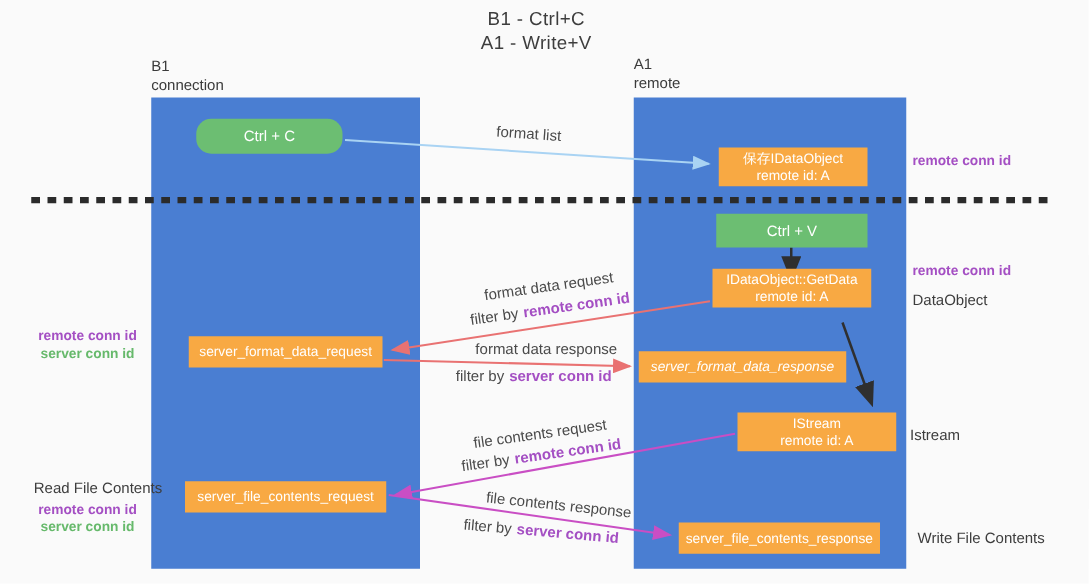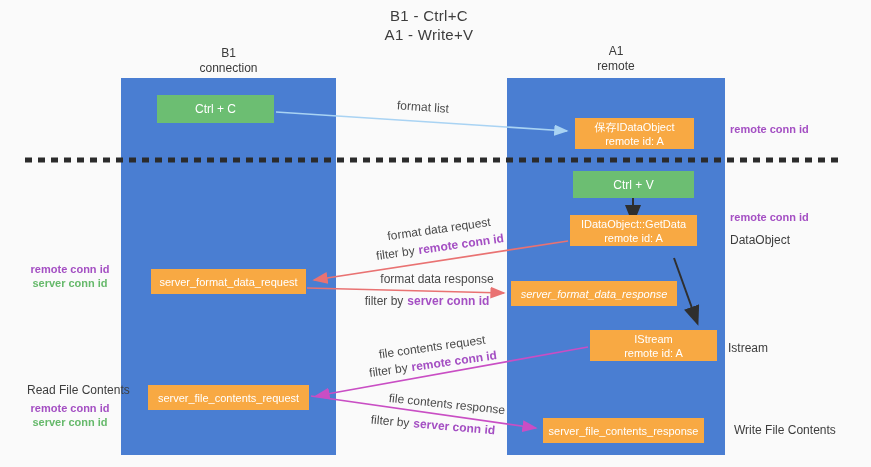--- a/index.html
+++ b/index.html
@@ -11,21 +11,21 @@
   *{margin:0;padding:0;box-sizing:border-box;}
   html,body{background:#fff;}
   .canvas{
     position:relative;width:871px;height:467px;overflow:hidden;
     background:var(--background);
     font-family:"Liberation Sans","DejaVu Sans",sans-serif;
     color:var(--text-dark);
   }
   .title{position:absolute;left:429px;top:6px;transform:translateX(-50%);
     text-align:center;font-size:15px;line-height:19px;color:var(--text-dark);letter-spacing:.3px;}
-  .col-header{position:absolute;text-align:center;font-size:12px;line-height:15px;color:#3a3a3a;}
+  .col-header{position:absolute;text-align:left;font-size:12px;line-height:15px;color:#3a3a3a;}
   .col-header.left{left:121px;top:46px;width:215px;}
   .col-header.right{left:507px;top:44px;width:218px;}
   .column{position:absolute;top:78px;height:377px;background:var(--column-blue);}
   .column.left{left:121px;width:215px;}
   .column.right{left:507px;width:218px;}
   svg.arrows{position:absolute;left:0;top:0;z-index:2;}
   .box{position:absolute;z-index:3;display:flex;flex-direction:column;align-items:center;
     justify-content:center;color:#fff;font-size:11px;line-height:14px;text-align:center;}
   .box.green{background:var(--box-green);font-size:12px;}
   .box.orange{background:var(--box-orange);}
@@ -87,21 +87,21 @@
 
     <line x1="568" y1="241" x2="314" y2="280" style="stroke:var(--arrow-red)" stroke-width="1.7" marker-end="url(#m-red)"></line>
 
     <line x1="307" y1="288" x2="504" y2="293" style="stroke:var(--arrow-red)" stroke-width="1.7" marker-end="url(#m-red)"></line>
 
     <line x1="588" y1="347" x2="316" y2="396" style="stroke:var(--arrow-magenta)" stroke-width="1.7" marker-end="url(#m-mag)"></line>
 
     <line x1="311" y1="396" x2="536" y2="428" style="stroke:var(--arrow-magenta)" stroke-width="1.7" marker-end="url(#m-mag)"></line>
   </svg>
 
-  <div class="box green" style="left:157px;top:95px;width:117px;height:28px;">Ctrl + C</div>
+  <div class="box green" style="left:157px;top:95px;width:117px;height:28px;border-radius:12px;">Ctrl + C</div>
 
   <div class="box orange" style="left:575px;top:118px;width:119px;height:31px;">
     <div>保存IDataObject</div>
     <div>remote id: A</div>
   </div>
 
   <div class="box green" style="left:573px;top:171px;width:121px;height:27px;">Ctrl + V</div>
 
   <div class="box orange" style="left:570px;top:215px;width:127px;height:31px;">
     <div>IDataObject::GetData</div>

